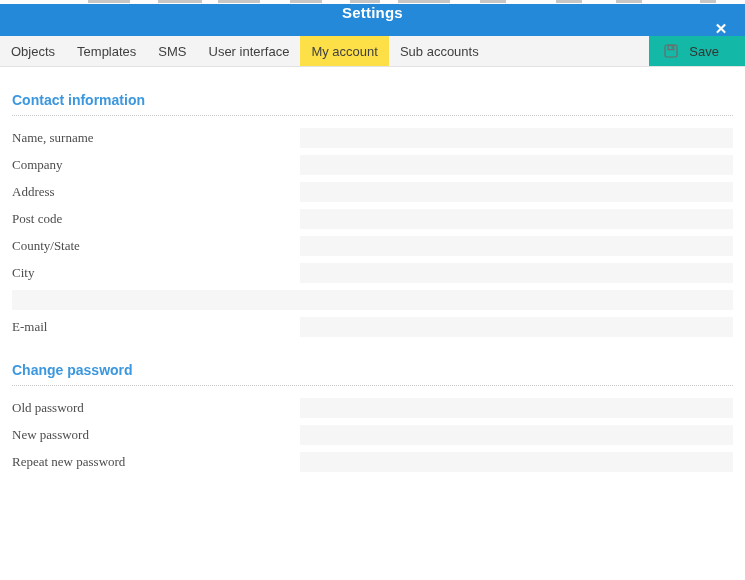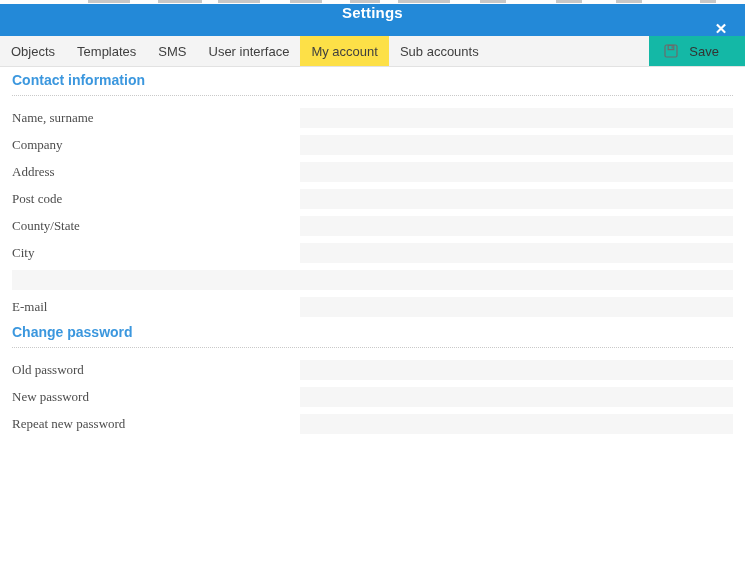--- a/index.html
+++ b/index.html
@@ -48,21 +48,21 @@
     display: flex; align-items: center; gap: 11px;
     padding: 0 26px 0 15px; cursor: pointer;
     font-size: 13px; color: #333333;
   }
   .floppy-icon { display: flex; align-items: center; }
   .floppy-icon svg { display: block; }
 
   
   .content { padding: 0 12px; }
   .section-title {
-    margin-top: 5px;
+    margin-top: 25px;
     font-size: 14px; font-weight: 700; color: #3b97de;
   }
   .section-divider {
     border: none; border-bottom: 1px dotted #c9c9c9;
     margin-top: 7px; margin-bottom: 12px;
   }
   .form-row {
     display: flex; align-items: center;
     height: 20px; margin-bottom: 7px;
   }

